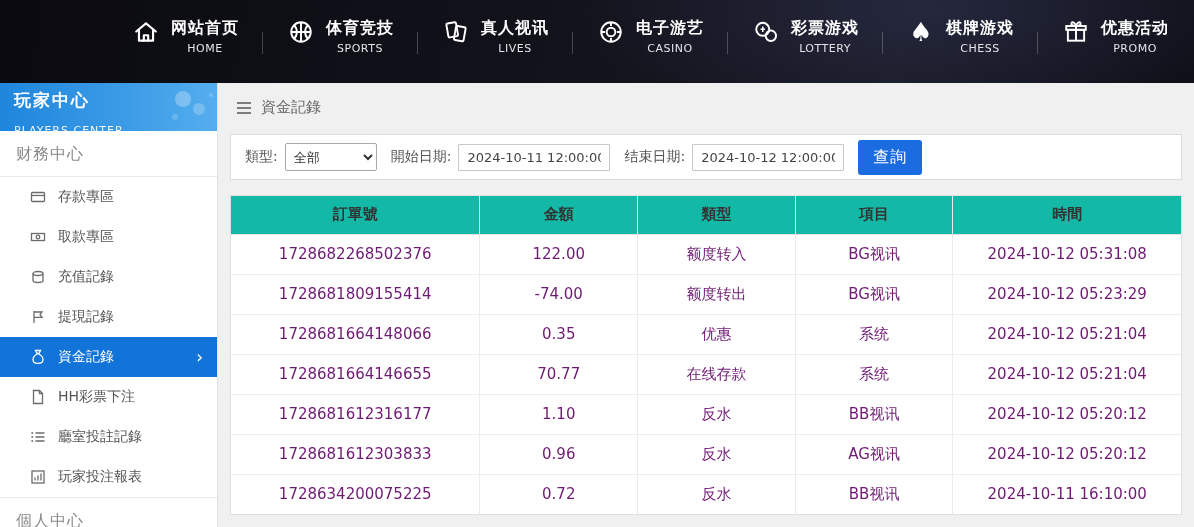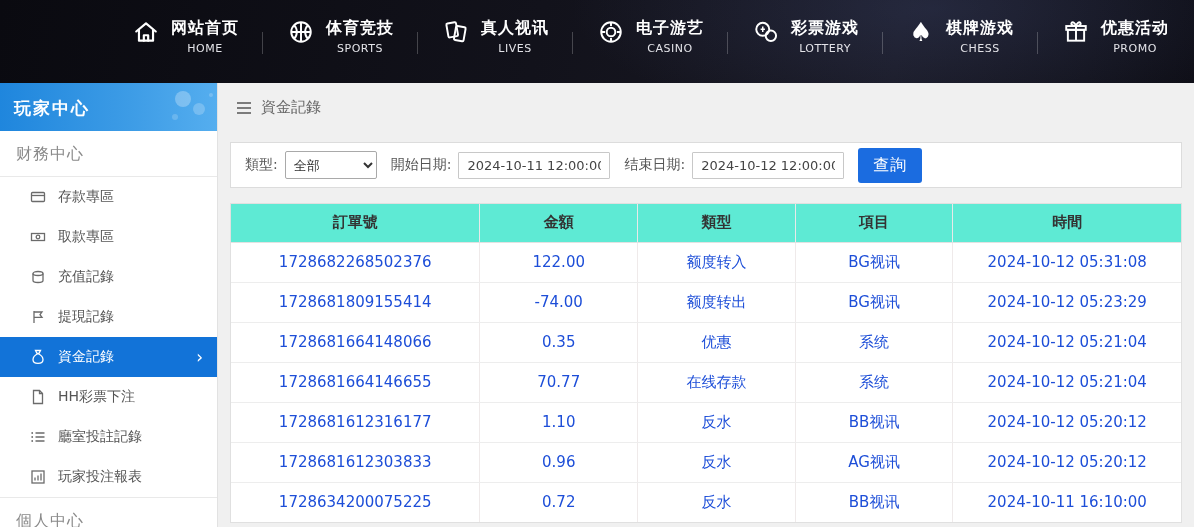--- a/index.html
+++ b/index.html
@@ -27,21 +27,21 @@
   .nav-text { display:flex; flex-direction:column; align-items:center; }
   .nav-title { font-size:16px; font-weight:bold; color:#ffffff; letter-spacing:1px; white-space:nowrap; }
   .nav-sub { font-size:11px; color:#e3e3e8; margin-top:3px; letter-spacing:0.5px; }
 
   
   .sidebar {
     position:absolute; left:0; top:83px; width:218px; height:444px;
     background:#ffffff; border-right:1px solid #e2e2e2; display:flex; flex-direction:column;
   }
   .sidebar-header {
-    height:48px; flex:0 0 48px; padding:14px 14px; position:relative; overflow:hidden;
+    height:48px; flex:0 0 48px; padding:6px 14px; position:relative; overflow:hidden;
     background:linear-gradient(90deg,#1f86dd 0%,#3d9ce6 60%,#55aeef 100%); color:#fff;
   }
   .sidebar-header-title { font-size:17px; font-weight:bold; letter-spacing:2px; }
   .sidebar-header-sub { font-size:11px; letter-spacing:1px; color:rgba(255,255,255,0.92); margin-top:12px; }
   .bubbles {
     position:absolute; right:26px; top:8px; width:16px; height:16px; border-radius:50%;
     background:rgba(255,255,255,0.28);
     box-shadow: 16px 10px 0 -2px rgba(255,255,255,0.22), -8px 18px 0 -5px rgba(255,255,255,0.18), 28px -4px 0 -6px rgba(255,255,255,0.2);
   }
   .section-title {
@@ -61,21 +61,21 @@
 
   
   .main { position:absolute; left:218px; top:83px; width:976px; height:444px; overflow:hidden; }
   .breadcrumb {
     display:flex; align-items:center; gap:9px;
     padding:15px 18px 11px; font-size:15px; color:#666;
   }
   .breadcrumb .ham { display:flex; align-items:center; color:#555; }
 
   .filter-panel {
-    background:#fff; border:1px solid #dcdcdc; margin:14px 12px 15px;
+    background:#fff; border:1px solid #dcdcdc; margin:6px 12px 15px;
     height:46px; display:flex; align-items:center; padding:0 14px; font-size:14px; color:#555;
   }
   .filter-label { margin-right:7px; white-space:nowrap; }
   .filter-label.gap { margin-left:14px; }
   select.type-select {
     width:92px; height:28px; border:1px solid #a9a9a9; border-radius:2px;
     font-size:13px; color:#333; background:#fff; padding:0 4px;
     font-family:"DejaVu Sans","Liberation Sans",sans-serif;
   }
   input.date-input {
@@ -85,26 +85,26 @@
   }
   .search-btn {
     margin-left:14px; background:#1b6ce0; color:#fff; border:none; border-radius:3px;
     font-size:16px; padding:7px 15px; cursor:pointer; letter-spacing:1px;
     font-family:"DejaVu Sans","Liberation Sans",sans-serif;
   }
 
   .table-panel { background:#fff; border:1px solid #e0e0e0; margin:0 12px; }
   table.records { width:100%; border-collapse:collapse; table-layout:fixed; text-align:center; }
   table.records th {
-    background:#5eead4; height:38px; font-size:15px; font-weight:bold; color:#333;
+    background:#14b8a6; height:38px; font-size:15px; font-weight:bold; color:#333;
     border-bottom:1px solid #e2e2e2; border-right:1px solid #e9e9e9;
   }
   table.records th:last-child, table.records td:last-child { border-right:none; }
   table.records td {
-    height:40px; font-size:15px; color:#1d4ed8;
+    height:40px; font-size:15px; color:#701a75;
     border-bottom:1px solid #ededed; border-right:1px solid #efeaea;
   }
   table.records tr:last-child td { border-bottom:none; }
   .col-order { width:26.2%; } .col-amt { width:16.6%; } .col-type { width:16.6%; }
   .col-proj { width:16.6%; } .col-time { width:24%; }
 </style>
 </head>
 <body>
 
 <div class="screen">

